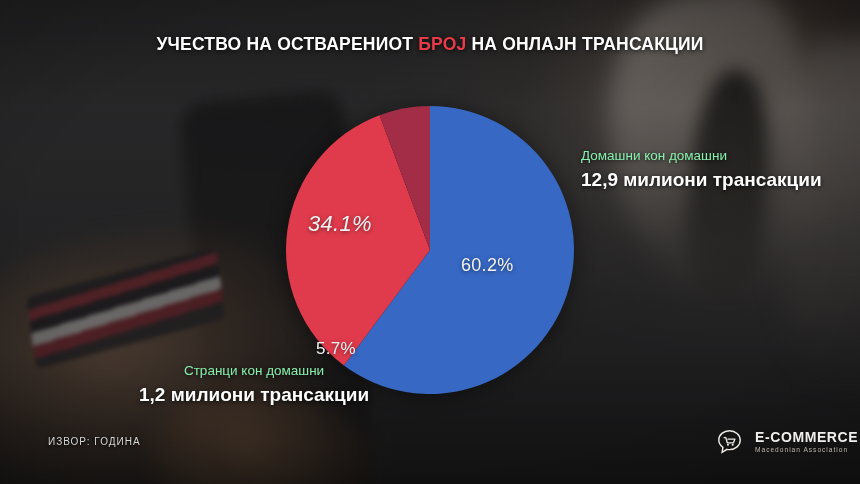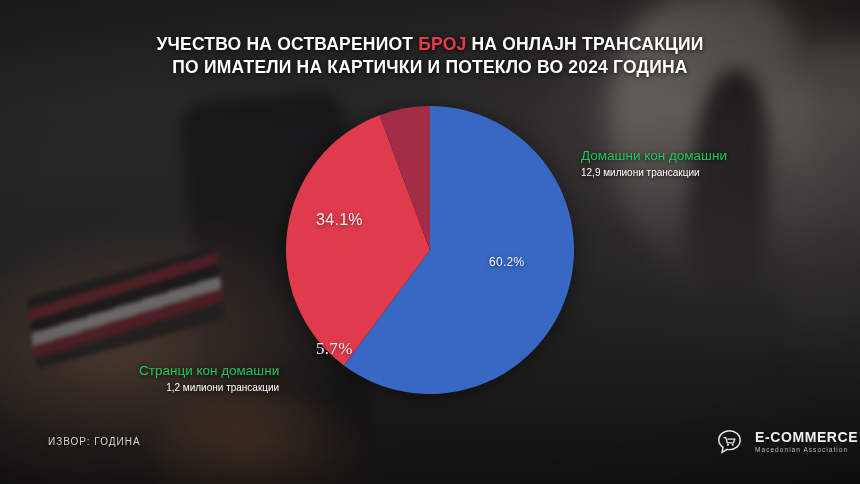--- a/index.html
+++ b/index.html
@@ -112,39 +112,39 @@
 
   .slice-label {
     position:absolute;
     color:#f2f2f2;
     font-size:17px;
     font-weight:500;
     letter-spacing:0.3px;
     text-shadow:0 1px 4px rgba(0,0,0,0.5);
     white-space:nowrap;
   }
-  #lbl-blue  { left:489px; top:255px; font-size:12px; }
-  #lbl-red   { left:316px; top:211px; font-size:16px; }
-  #lbl-dark  { left:316px; top:339px; font-size:17px;font-family:Liberation Serif, serif; }
+  #lbl-blue  { left:461px; top:255px; font-size:18px; }
+  #lbl-red   { left:308px; top:211px; font-size:22px;font-style:italic; }
+  #lbl-dark  { left:316px; top:339px; font-size:17px; }
 
   
   .callout { position:absolute; white-space:nowrap; }
   .callout .c-top {
-    font-size:13.5px; font-weight:400; color:#22c55e;
+    font-size:13.5px; font-weight:400; color:#86efac;
     text-shadow:0 1px 4px rgba(0,0,0,0.8);
     line-height:1.45;
   }
   .callout .c-bot {
-    font-size:10px; font-weight:normal; color:#ffffff;
+    font-size:19px; font-weight:bold; color:#ffffff;
     text-shadow:0 1px 4px rgba(0,0,0,0.8);
     line-height:1.45;
   }
   #callout-right  { left:581px; top:146px; text-align:left; }
   #callout-left   { left:93px;  top:196px; text-align:left; }
-  #callout-bottom { left:139px; top:361px; text-align:right; }
+  #callout-bottom { left:139px; top:361px; text-align:center; }
 
   
   #source {
     position:absolute; left:48px; top:436px;
     font-size:10px; letter-spacing:1.0px; font-weight:500;
     color:#d6d6d6; text-shadow:0 1px 3px rgba(0,0,0,0.85);
   }
   #logo {
     position:absolute; left:716px; top:428px;
     display:flex; align-items:center; gap:12px;
@@ -170,21 +170,20 @@
   <div class="bg-layer bg-blazer"></div>
   <div class="bg-layer bg-phone"></div>
   <div class="bg-layer bg-hand"></div>
   <div class="bg-layer bg-card"></div>
   <div class="bg-layer bg-thumb"></div>
   <div class="bg-layer bg-dim"></div>
   <div class="bg-layer bg-vignette"></div>
 
   <div class="title-block">
     <div class="title-line"><span>УЧЕСТВО НА ОСТВАРЕНИОТ </span><span class="title-hl">БРОЈ</span><span> НА ОНЛАЈН ТРАНСАКЦИИ</span></div>
-    <div class="title-line">ПО ИМАТЕЛИ НА КАРТИЧКИ И ПОТЕКЛО ВО 2024 ГОДИНА</div>
   </div>
 
   <div id="pie-wrap">
     <svg id="pie-svg" viewBox="0 0 290 290">
       <g id="pie-slices">
           <path d="M 145 145 L 145.00 1.00 A 144 144 0 1 1 58.90 260.43 Z" fill="#3668c4"></path>
           <path d="M 145 145 L 58.90 260.43 A 144 144 0 0 1 94.52 10.14 Z" fill="#e03b4c"></path>
           <path d="M 145 145 L 94.52 10.14 A 144 144 0 0 1 145.00 1.00 Z" fill="#a32c47"></path>
         </g>
     </svg>

